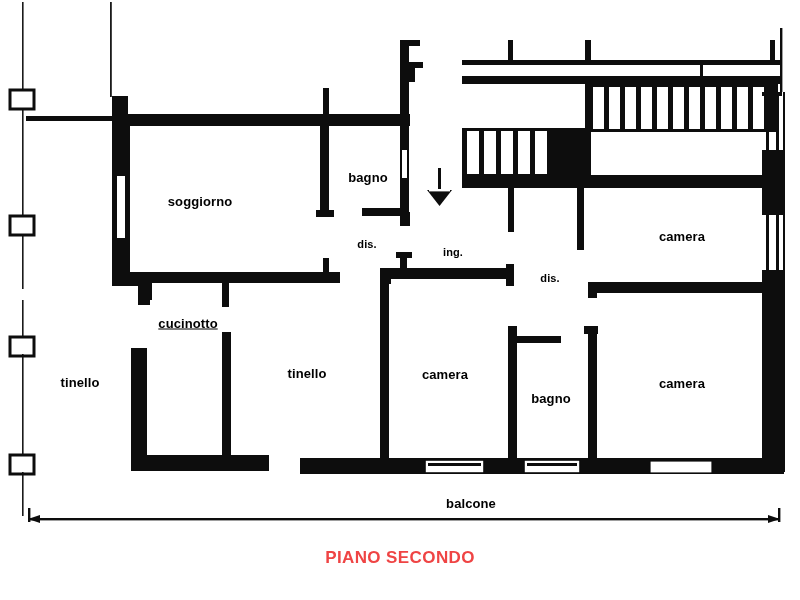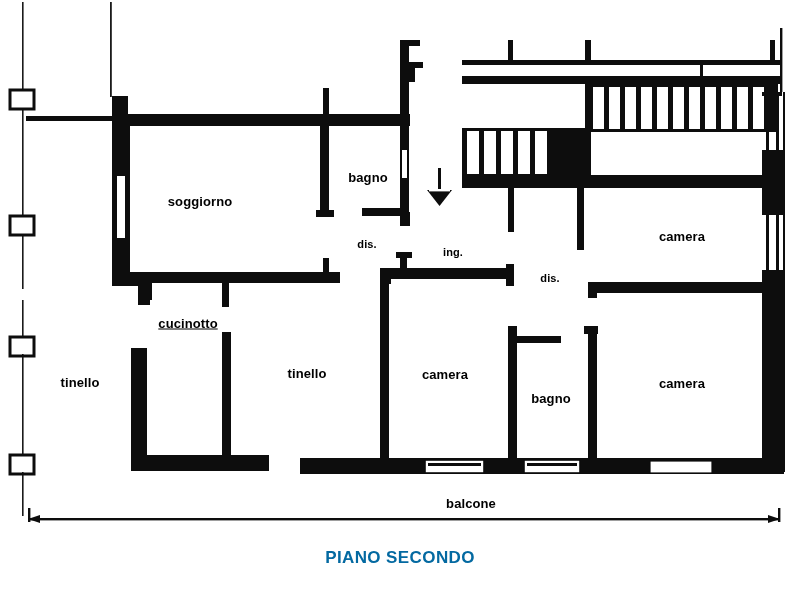--- a/index.html
+++ b/index.html
@@ -40,21 +40,21 @@
     user-select: none;
   }
   .room-label.small {
     font-size: 11px;
   }
   #plan-title {
     position: absolute;
     left: 400px;
     top: 558px;
     transform: translate(-50%, -50%);
-    color: #0369a1;
+    color: #ef4444;
     font-family: "Liberation Sans", sans-serif;
     font-size: 17px;
     font-weight: 700;
     letter-spacing: 0.4px;
     white-space: nowrap;
     user-select: none;
   }
 </style>
 </head>
 <body>

